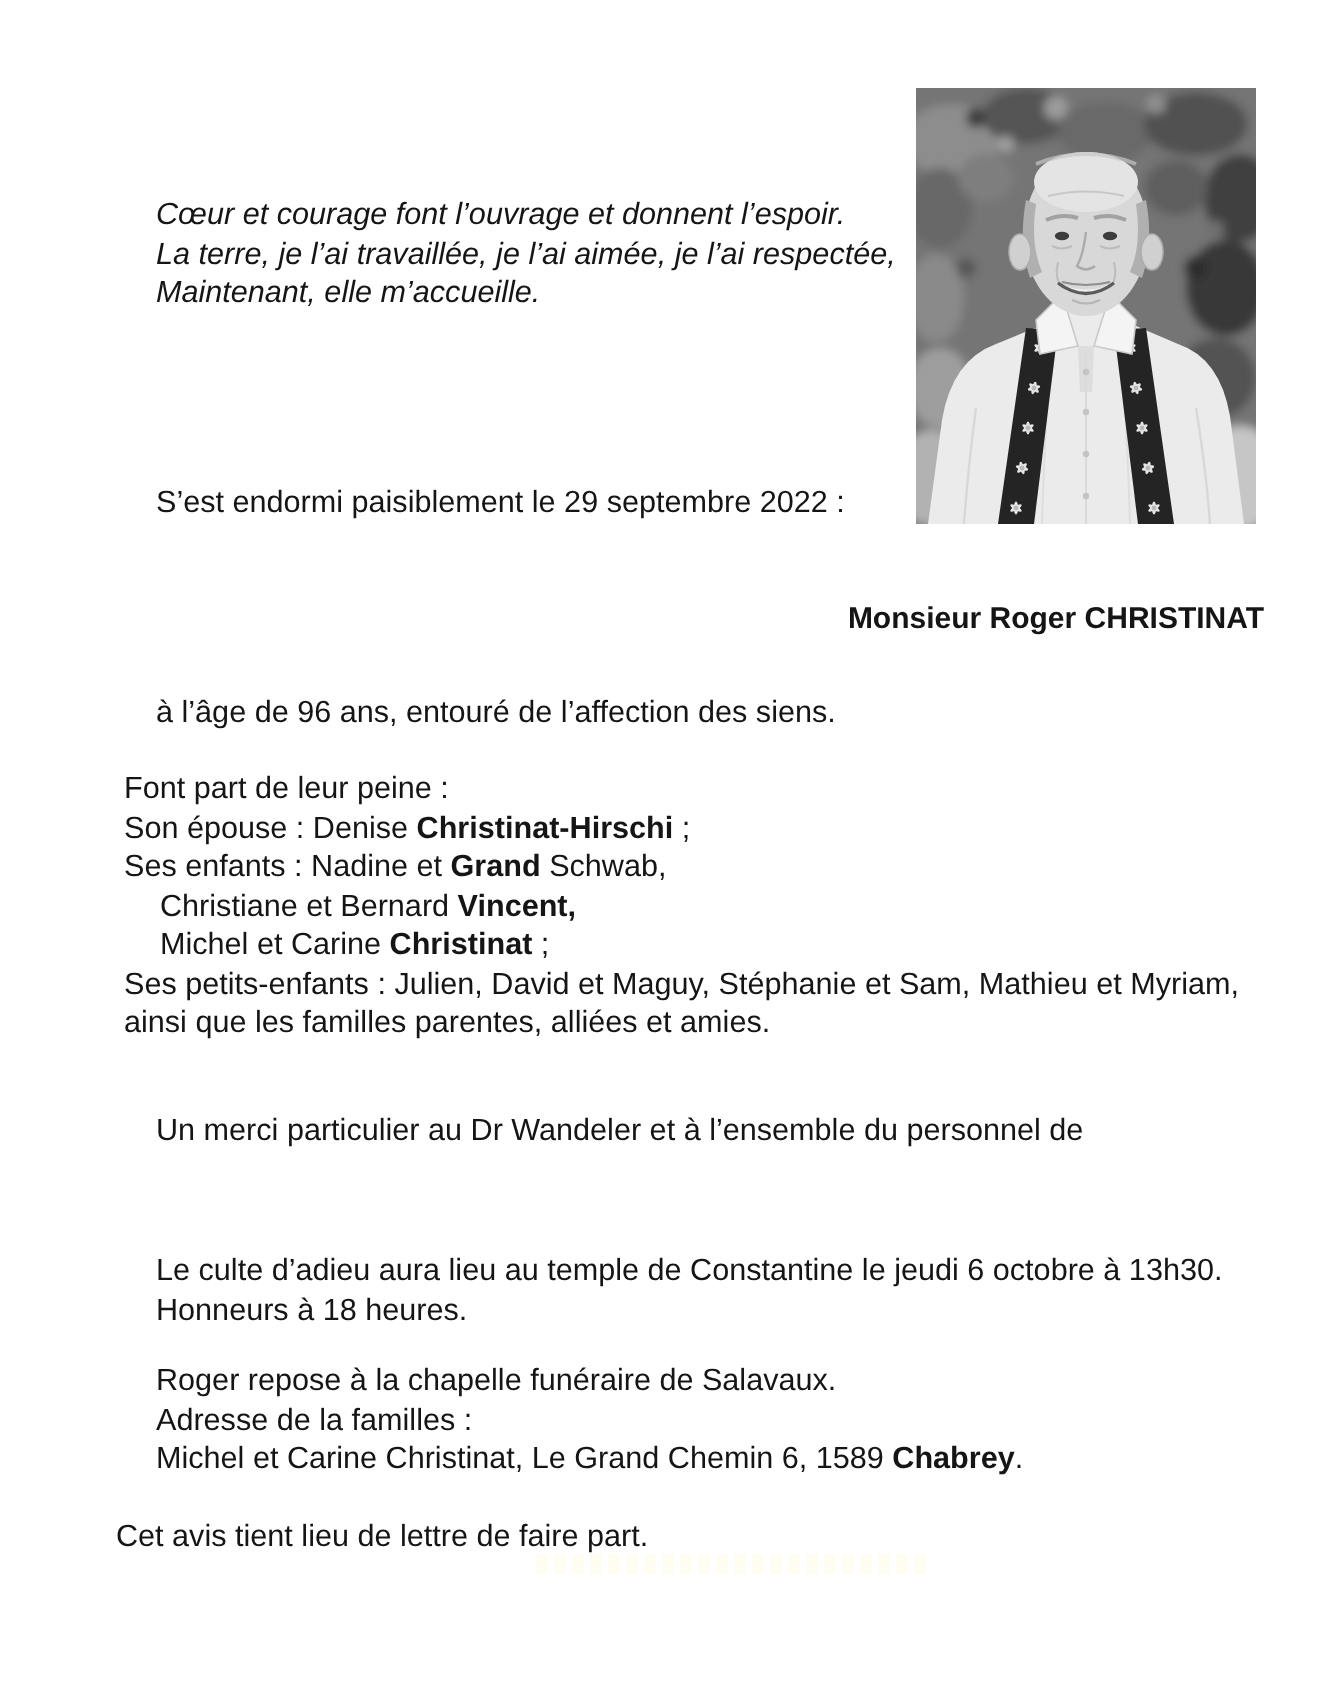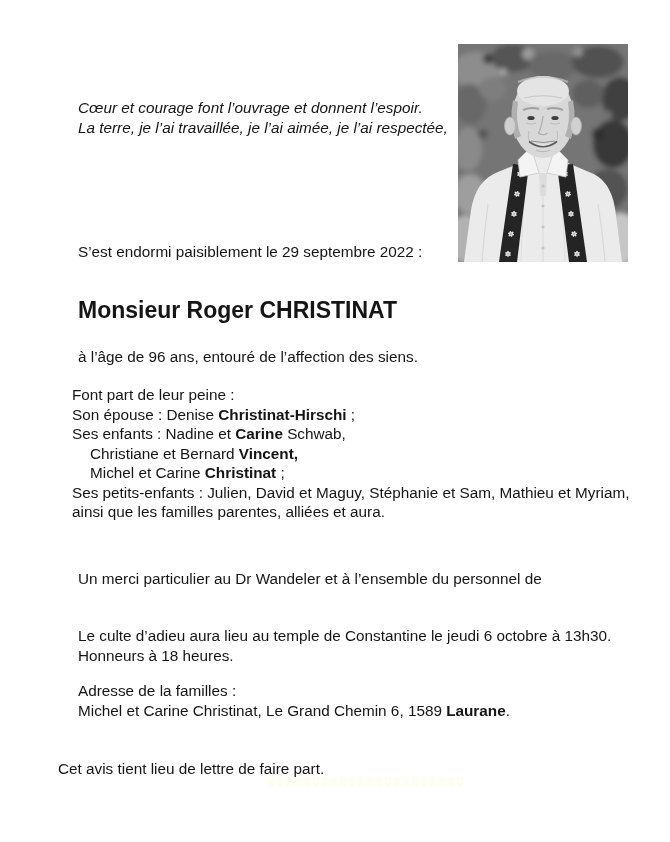--- a/index.html
+++ b/index.html
@@ -9,44 +9,45 @@
     color:#151515; font-size:15.3px; line-height:19.5px;
     overflow:hidden;
   }
   .page p { margin:0; white-space:nowrap; }
   .epigraph { position:absolute; left:78px; top:98px; font-style:italic; }
   .photo { position:absolute; left:458px; top:44px; width:170px; height:218px; margin:0; overflow:hidden; }
   .photo svg { display:block; }
   .intro { position:absolute; left:78px; top:242px; }
   .title {
     position:absolute; left:78px; top:298px; width:554px; margin:0;
-    text-align:left; font-size:23px; line-height:24px; font-weight:bold;
+    text-align:right; font-size:15px; line-height:24px; font-weight:bold;
     white-space:nowrap;
   }
   .age { position:absolute; left:78px; top:347px; }
-  .family { position:absolute; left:72px; top:385px; }
+  .family { position:absolute; left:62px; top:385px; }
   .indent { padding-left:18px; }
-  .thanks { position:absolute; left:78px; top:569px; }
+  .thanks { position:absolute; left:78px; top:556px; }
   .ceremony { position:absolute; left:78px; top:626px; }
   .repose { position:absolute; left:78px; top:681px; }
   .closing { position:absolute; left:58px; top:759px; width:574px; text-align:left; }
   .watermark {
     position:absolute; left:268px; top:777px; width:196px; height:10px;
     background:repeating-linear-gradient(90deg,#fffdf0 0 6px,#ffffff 6px 9px);
     opacity:0.85;
   }
 </style>
 </head>
 <body>
 
 <div class="page">
 
   <div class="epigraph">
     <p>Cœur et courage font l’ouvrage et donnent l’espoir.</p>
     <p>La terre, je l’ai travaillée, je l’ai aimée, je l’ai respectée,</p>
+    <p>Maintenant, elle m’accueille.</p>
   </div>
 
   <figure class="photo">
     <svg viewBox="0 0 170 218" width="170" height="218" xmlns="http://www.w3.org/2000/svg">
       <defs>
         <filter id="b2" x="-20%" y="-20%" width="140%" height="140%">
             <feGaussianBlur stdDeviation="2.5"></feGaussianBlur>
           </filter>
         <g id="edel">
           <ellipse rx="1.1" ry="3.2" fill="#e6e6e6"></ellipse>
@@ -146,38 +147,39 @@
 
   <p class="intro">S’est endormi paisiblement le 29 septembre 2022 :</p>
 
   <h1 class="title">Monsieur Roger CHRISTINAT</h1>
 
   <p class="age">à l’âge de 96 ans, entouré de l’affection des siens.</p>
 
   <div class="family">
     <p>Font part de leur peine :</p>
     <p><span>Son épouse : Denise </span><b>Christinat-Hirschi</b><span> ;</span></p>
-    <p><span>Ses enfants : Nadine et </span><b>Carine</b><span> Schwab,</span></p>
+    <p><span>Ses enfants : Nadine et </span><b>Grand</b><span> Schwab,</span></p>
     <p class="indent"><span>Christiane et Bernard </span><b>Vincent,</b><span></span></p>
     <p class="indent"><span>Michel et Carine </span><b>Christinat</b><span> ;</span></p>
     <p>Ses petits-enfants : Julien, David et Maguy, Stéphanie et Sam, Mathieu et Myriam,</p>
-    <p>ainsi que les familles parentes, alliées et aura.</p>
+    <p>ainsi que les familles parentes, alliées et amies.</p>
   </div>
 
   <div class="thanks">
     <p>Un merci particulier au Dr Wandeler et à l’ensemble du personnel de</p>
   </div>
 
   <div class="ceremony">
     <p>Le culte d’adieu aura lieu au temple de Constantine le jeudi 6 octobre à 13h30.</p>
     <p>Honneurs à 18 heures.</p>
   </div>
 
   <div class="repose">
+    <p>Roger repose à la chapelle funéraire de Salavaux.</p>
     <p>Adresse de la familles :</p>
-    <p><span>Michel et Carine Christinat, Le Grand Chemin 6, 1589 </span><b>Laurane</b><span>.</span></p>
+    <p><span>Michel et Carine Christinat, Le Grand Chemin 6, 1589 </span><b>Chabrey</b><span>.</span></p>
   </div>
 
   <p class="closing">Cet avis tient lieu de lettre de faire part.</p>
 
   <div class="watermark"></div>
 
 </div>
 
 </body></html>

